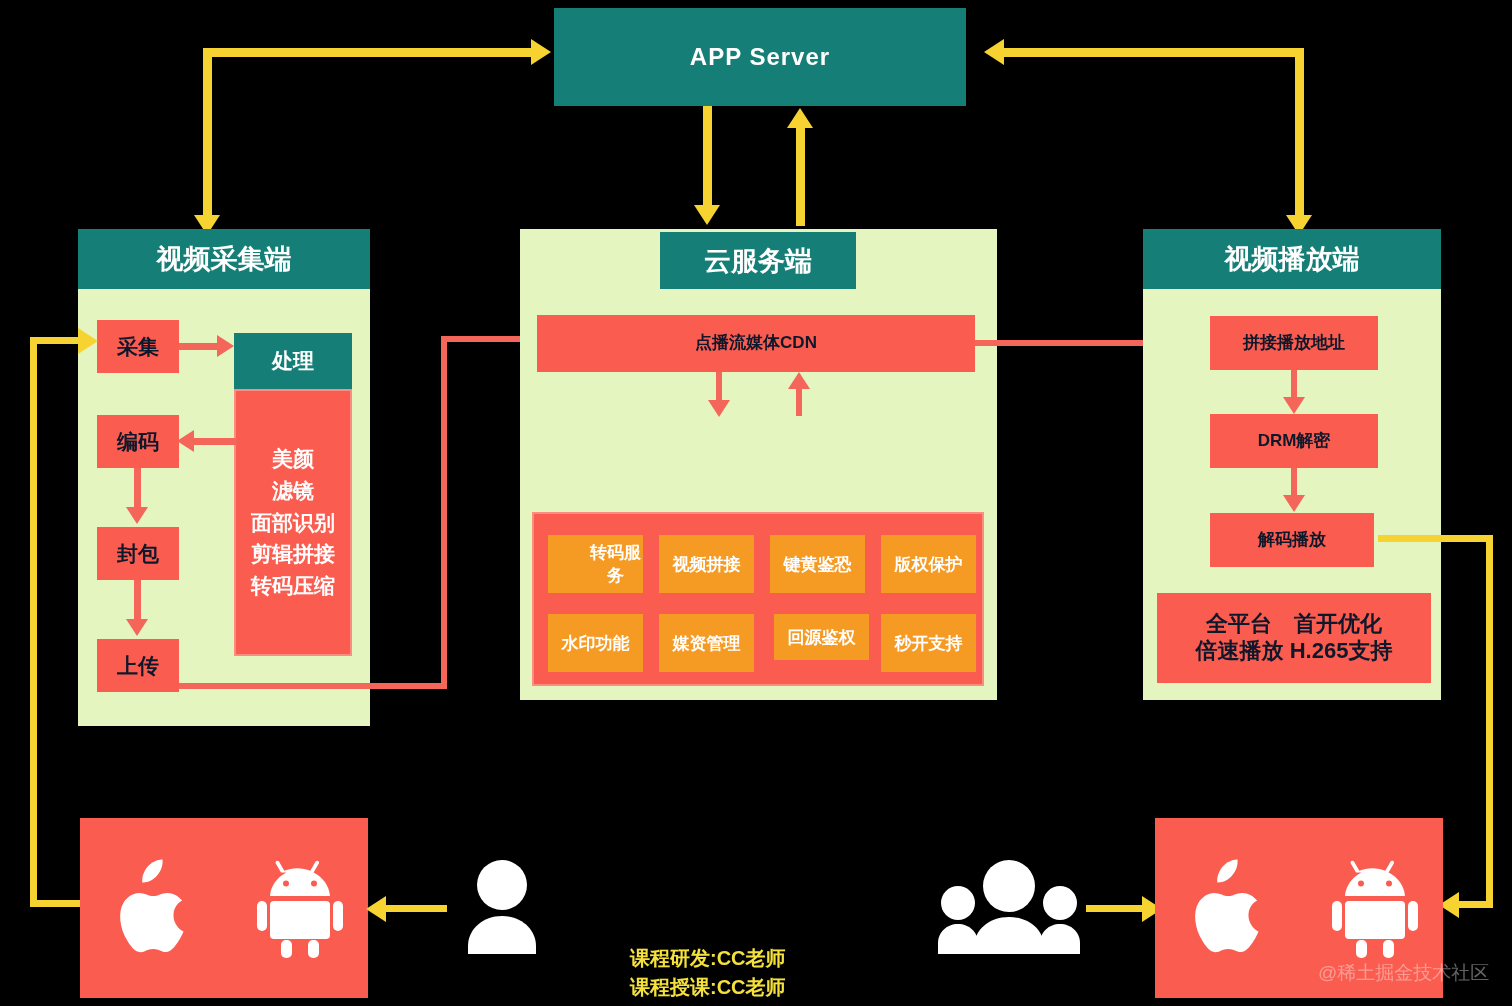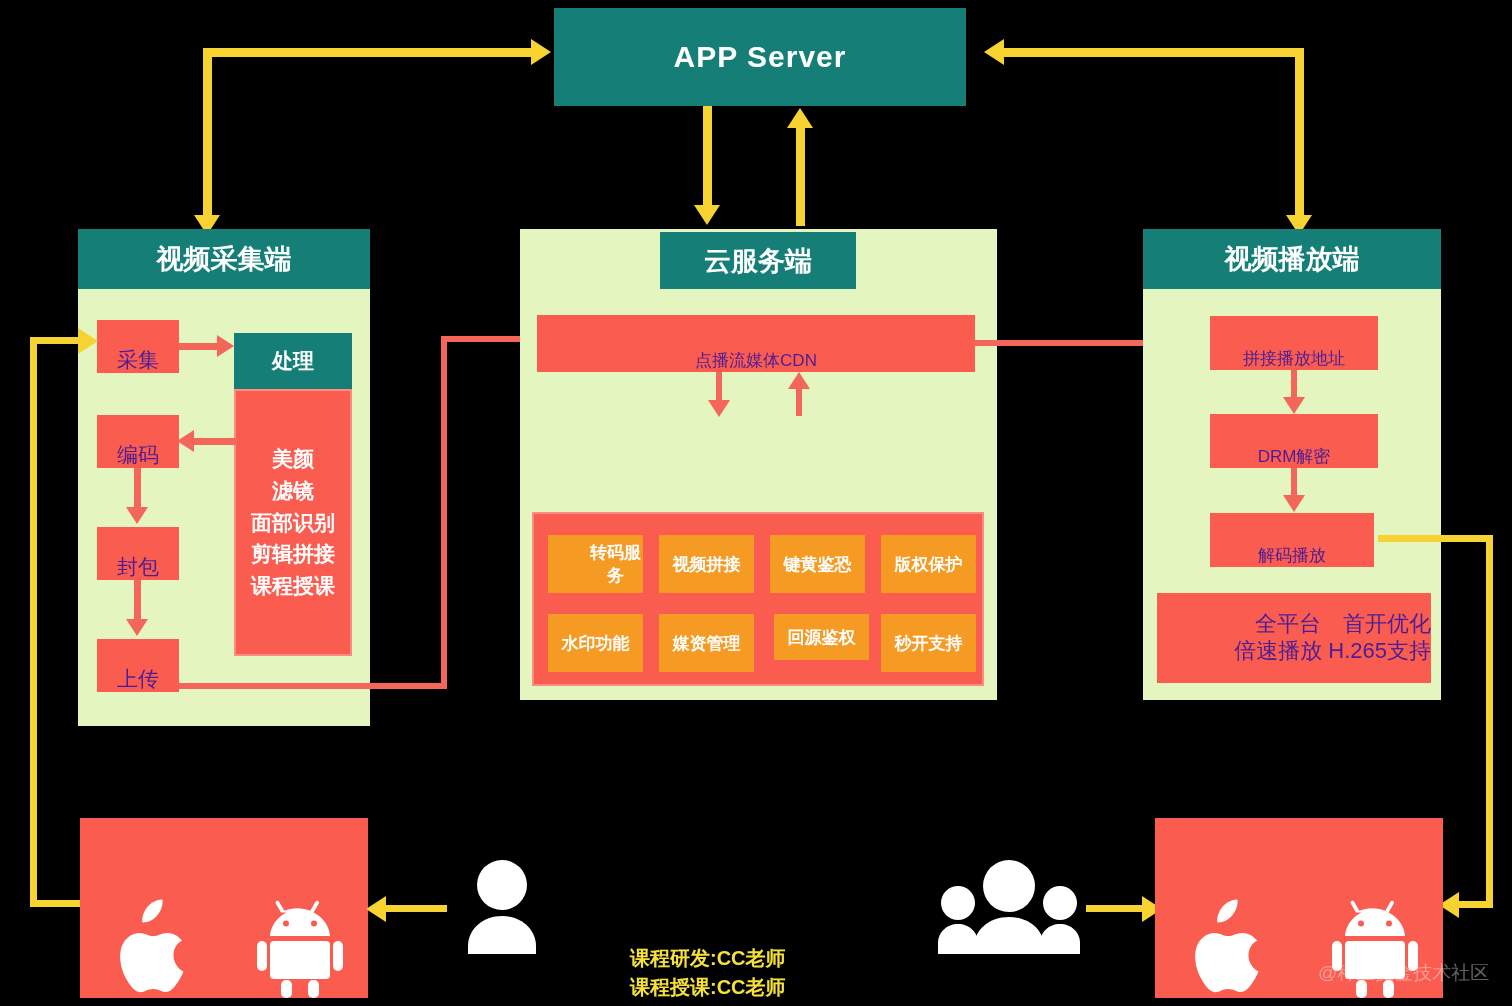--- a/index.html
+++ b/index.html
@@ -25,26 +25,26 @@
     background: #157f77;
     color: #ffffff;
     display: flex;
     align-items: center;
     justify-content: center;
     text-align: center;
     font-weight: 700;
   }
   .coral {
     background: #fa5d50;
-    color: #4c1d95;
+    color: #0f172a;
     display: flex;
-    align-items: flex-end;
+    align-items: center;
     justify-content: center;
     text-align: center;
-    font-weight: 400;
+    font-weight: 700;
     line-height: 1.22;
   }
   .orange {
     background: #f59a23;
     color: #ffffff;
     display: flex;
     align-items: center;
     justify-content: center;
     text-align: center;
     font-weight: 700;
@@ -63,21 +63,21 @@
   .tri-left-y  { border-right: 20px solid #f7d332; border-top: 13px solid transparent; border-bottom: 13px solid transparent; }
   .tri-down-y  { border-top: 20px solid #f7d332; border-left: 13px solid transparent; border-right: 13px solid transparent; }
   .tri-up-y    { border-bottom: 20px solid #f7d332; border-left: 13px solid transparent; border-right: 13px solid transparent; }
 
   .tri-right-r { border-left: 17px solid #f4655a; border-top: 11px solid transparent; border-bottom: 11px solid transparent; }
   .tri-left-r  { border-right: 17px solid #f4655a; border-top: 11px solid transparent; border-bottom: 11px solid transparent; }
   .tri-down-r  { border-top: 17px solid #f4655a; border-left: 11px solid transparent; border-right: 11px solid transparent; }
   .tri-up-r    { border-bottom: 17px solid #f4655a; border-left: 11px solid transparent; border-right: 11px solid transparent; }
 
   
-  .ttl-lg { font-size: 30px; letter-spacing: 1px; }
+  .ttl-lg { font-size: 24px; letter-spacing: 1px; }
   .ttl-md { font-size: 27px; }
   .box-20 { font-size: 21px; }
   .box-23 { font-size: 17px; }
   .tile-17 { font-size: 17px; }
   .stack { flex-direction: column; }
 
   .footer-note {
     color: #f5e13c;
     font-size: 20px;
     font-weight: 700;
@@ -123,21 +123,21 @@
 
   <div class="abs teal box-20" style="left:234px; top:333px; width:118px; height:56px;">
     <span>处理</span>
   </div>
   <div class="abs coral-outline" style="left:234px; top:389px; width:118px; height:267px;">
     <div style="display:flex; flex-direction:column; align-items:center; justify-content:center; height:100%; color:#fff; font-weight:700; font-size:21px; line-height:1.52;">
       <span>美颜</span>
       <span>滤镜</span>
       <span>面部识别</span>
       <span>剪辑拼接</span>
-      <span>课程授课</span>
+      <span>转码压缩</span>
     </div>
   </div>
 
   <div class="abs coral box-20" style="left:97px; top:320px; width:82px; height:53px;">
     <span>采集</span>
   </div>
   <div class="abs coral box-20" style="left:97px; top:415px; width:82px; height:53px;">
     <span>编码</span>
   </div>
   <div class="abs coral box-20" style="left:97px; top:527px; width:82px; height:53px;">

